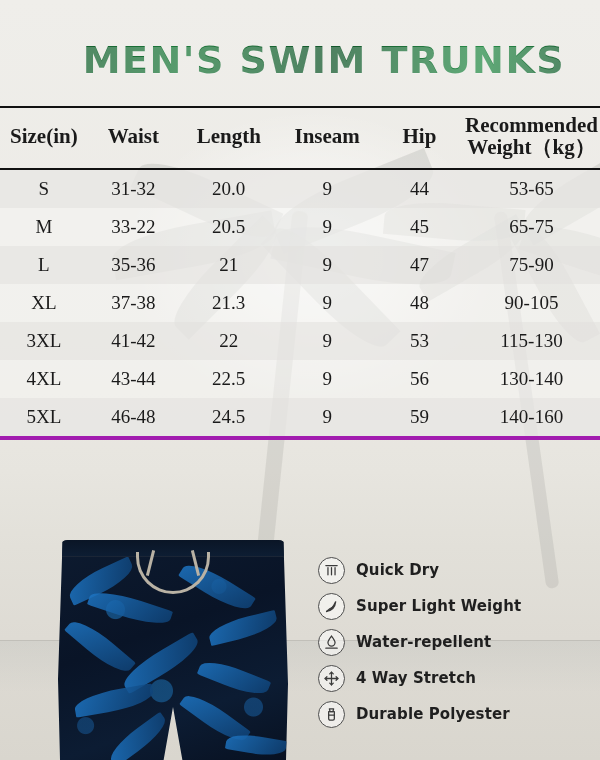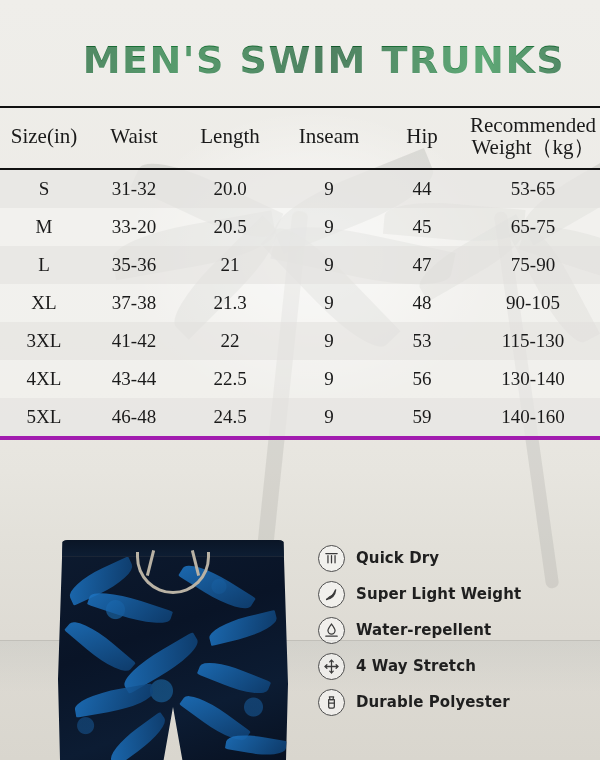--- a/index.html
+++ b/index.html
@@ -92,21 +92,21 @@
   }
 
   table.size-table {
     width: 600px;
     border-collapse: collapse;
     margin-top: 24px;
     font-size: 19px;
     color: #1a1a1a;
   }
   table.size-table th {
-    font-weight: normal;
+    font-weight: bold;
     font-size: 21px;
     padding: 6px 2px 10px 2px;
     text-align: center;
     border-top: 2px solid #111;
     border-bottom: 2px solid #111;
     line-height: 1.05;
   }
   table.size-table td {
     text-align: center;
     padding: 8px 2px;
@@ -186,21 +186,21 @@
     height: 26px;
     background: #b9b2a4;
   }
   .drawstring:before { left: 10px; transform: rotate(14deg); }
   .drawstring:after { right: 10px; transform: rotate(-14deg); }
 
   
   .features {
     position: absolute;
     left: 318px;
-    top: 22px;
+    top: 34px;
     width: 268px;
   }
   .feature {
     display: flex;
     align-items: center;
     gap: 11px;
     height: 36px;
   }
   .feat-icon {
     width: 27px;
@@ -269,21 +269,21 @@
       <tr>
         <td class="c0">S</td>
         <td class="c1">31-32</td>
         <td class="c2">20.0</td>
         <td class="c3">9</td>
         <td class="c4">44</td>
         <td class="c5">53-65</td>
       </tr>
       <tr>
         <td class="c0">M</td>
-        <td class="c1">33-20</td>
+        <td class="c1">33-22</td>
         <td class="c2">20.5</td>
         <td class="c3">9</td>
         <td class="c4">45</td>
         <td class="c5">65-75</td>
       </tr>
       <tr>
         <td class="c0">L</td>
         <td class="c1">35-36</td>
         <td class="c2">21</td>
         <td class="c3">9</td>

